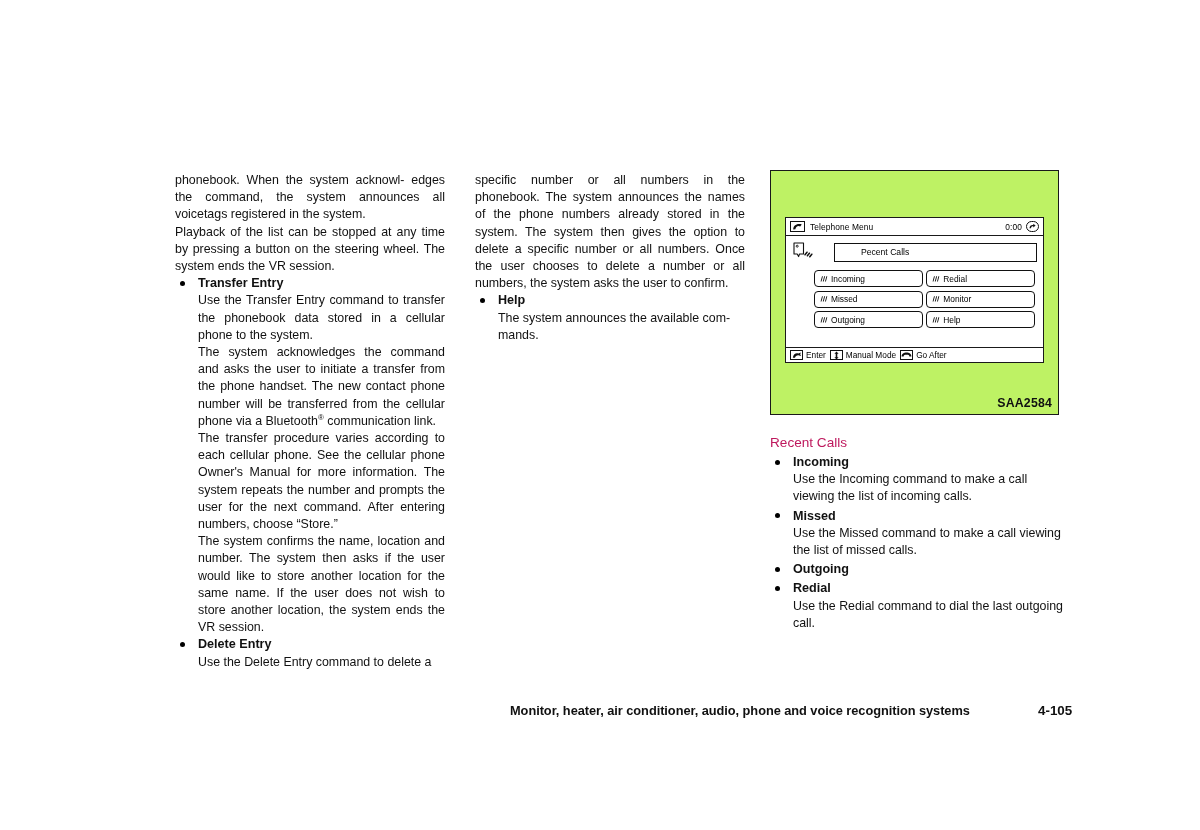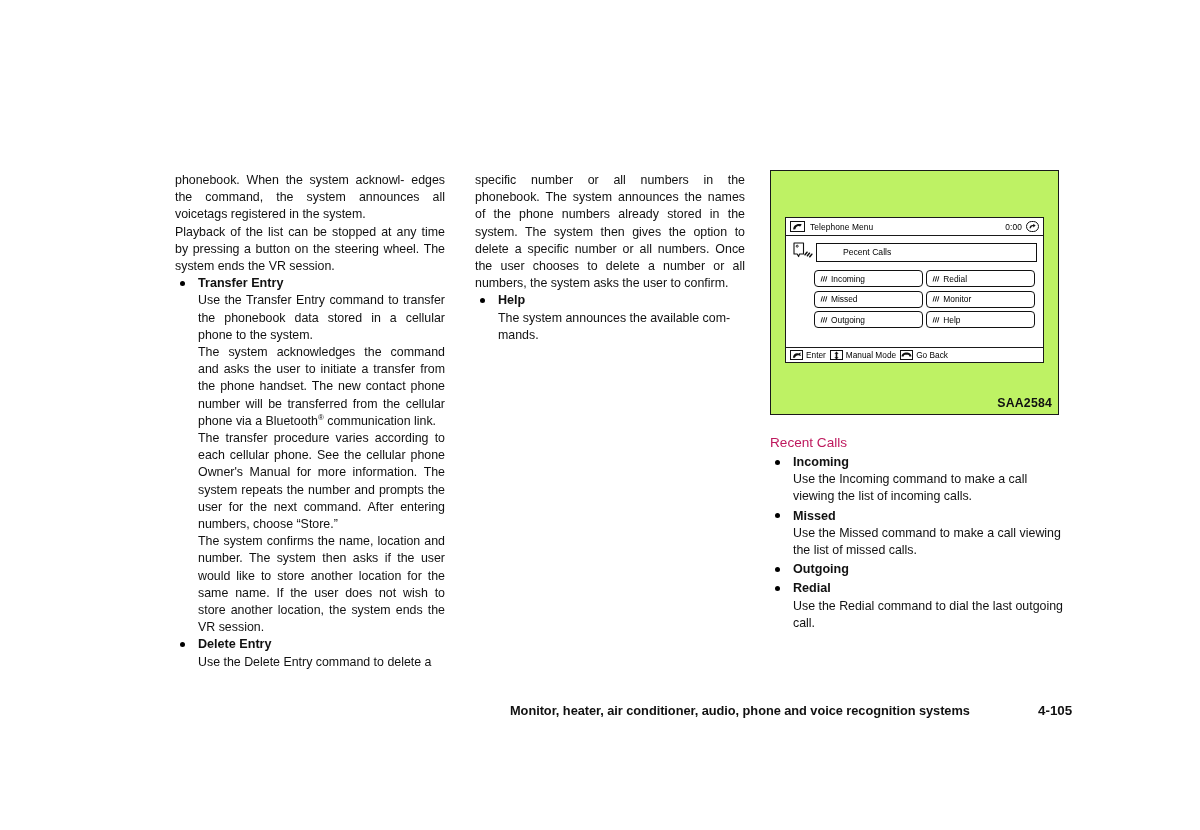--- a/index.html
+++ b/index.html
@@ -155,21 +155,21 @@
   .screen-body {
     position: relative;
     height: 110px;
     padding: 5px 6px 0 6px;
     box-sizing: border-box;
   }
 
   .row-top {
     display: flex;
     align-items: center;
-    gap: 3px;
+    gap: 21px;
   }
   .voice-head {
     width: 21px;
     height: 22px;
     flex: 0 0 auto;
     position: relative;
   }
   .voice-head svg { display: block; }
 
   .title-field {
@@ -425,21 +425,21 @@
             </svg>
           </span>
           <span>Manual Mode</span>
         </span>
         <span class="sb-item">
           <span class="sb-icon">
             <svg width="11" height="6" viewBox="0 0 11 6">
               <path d="M0.6 4.6 C0.6 1.4 3.0 0.4 5.5 0.4 C8.0 0.4 10.4 1.4 10.4 4.6 L8.4 4.6 L8.0 3.2 C7.0 2.6 4.0 2.6 3.0 3.2 L2.6 4.6 Z" fill="#111"></path>
             </svg>
           </span>
-          <span>Go Back</span>
+          <span>Go After</span>
         </span>
       </div>
 
     </div>
 
     <div class="fig-caption">SAA2584</div>
   </div>
 
   <div class="sec-title">Recent Calls</div>
 

